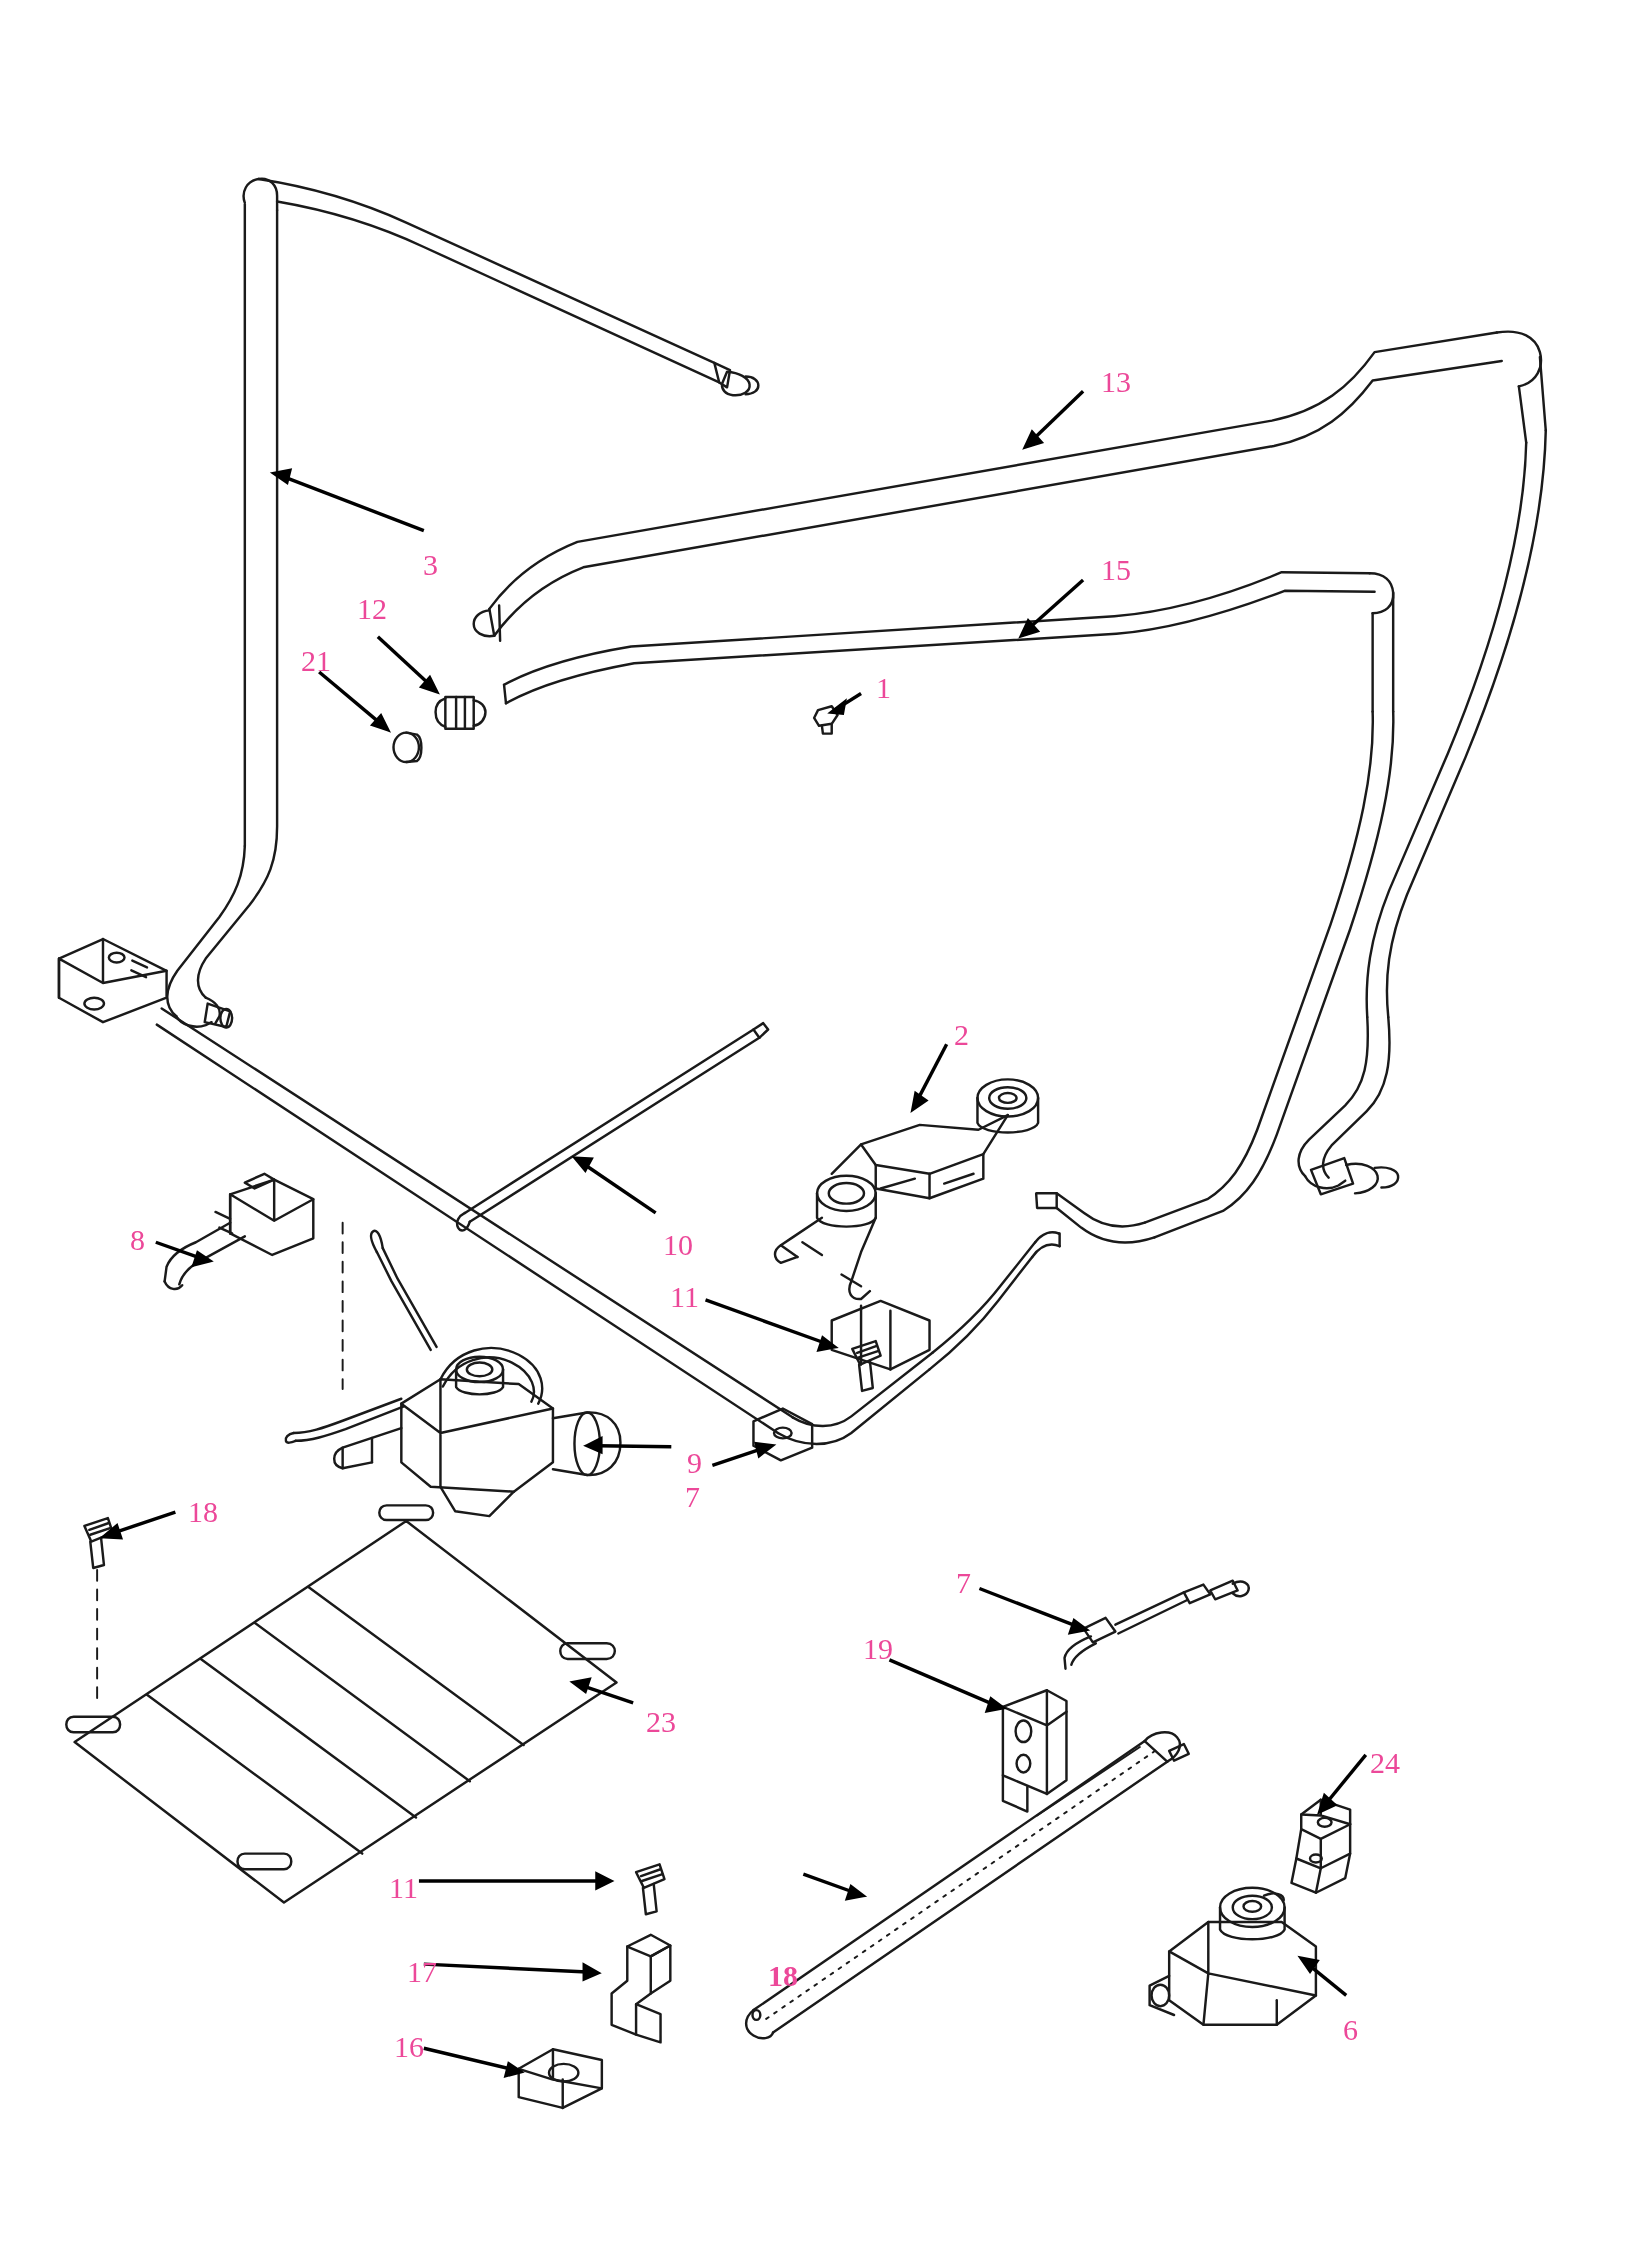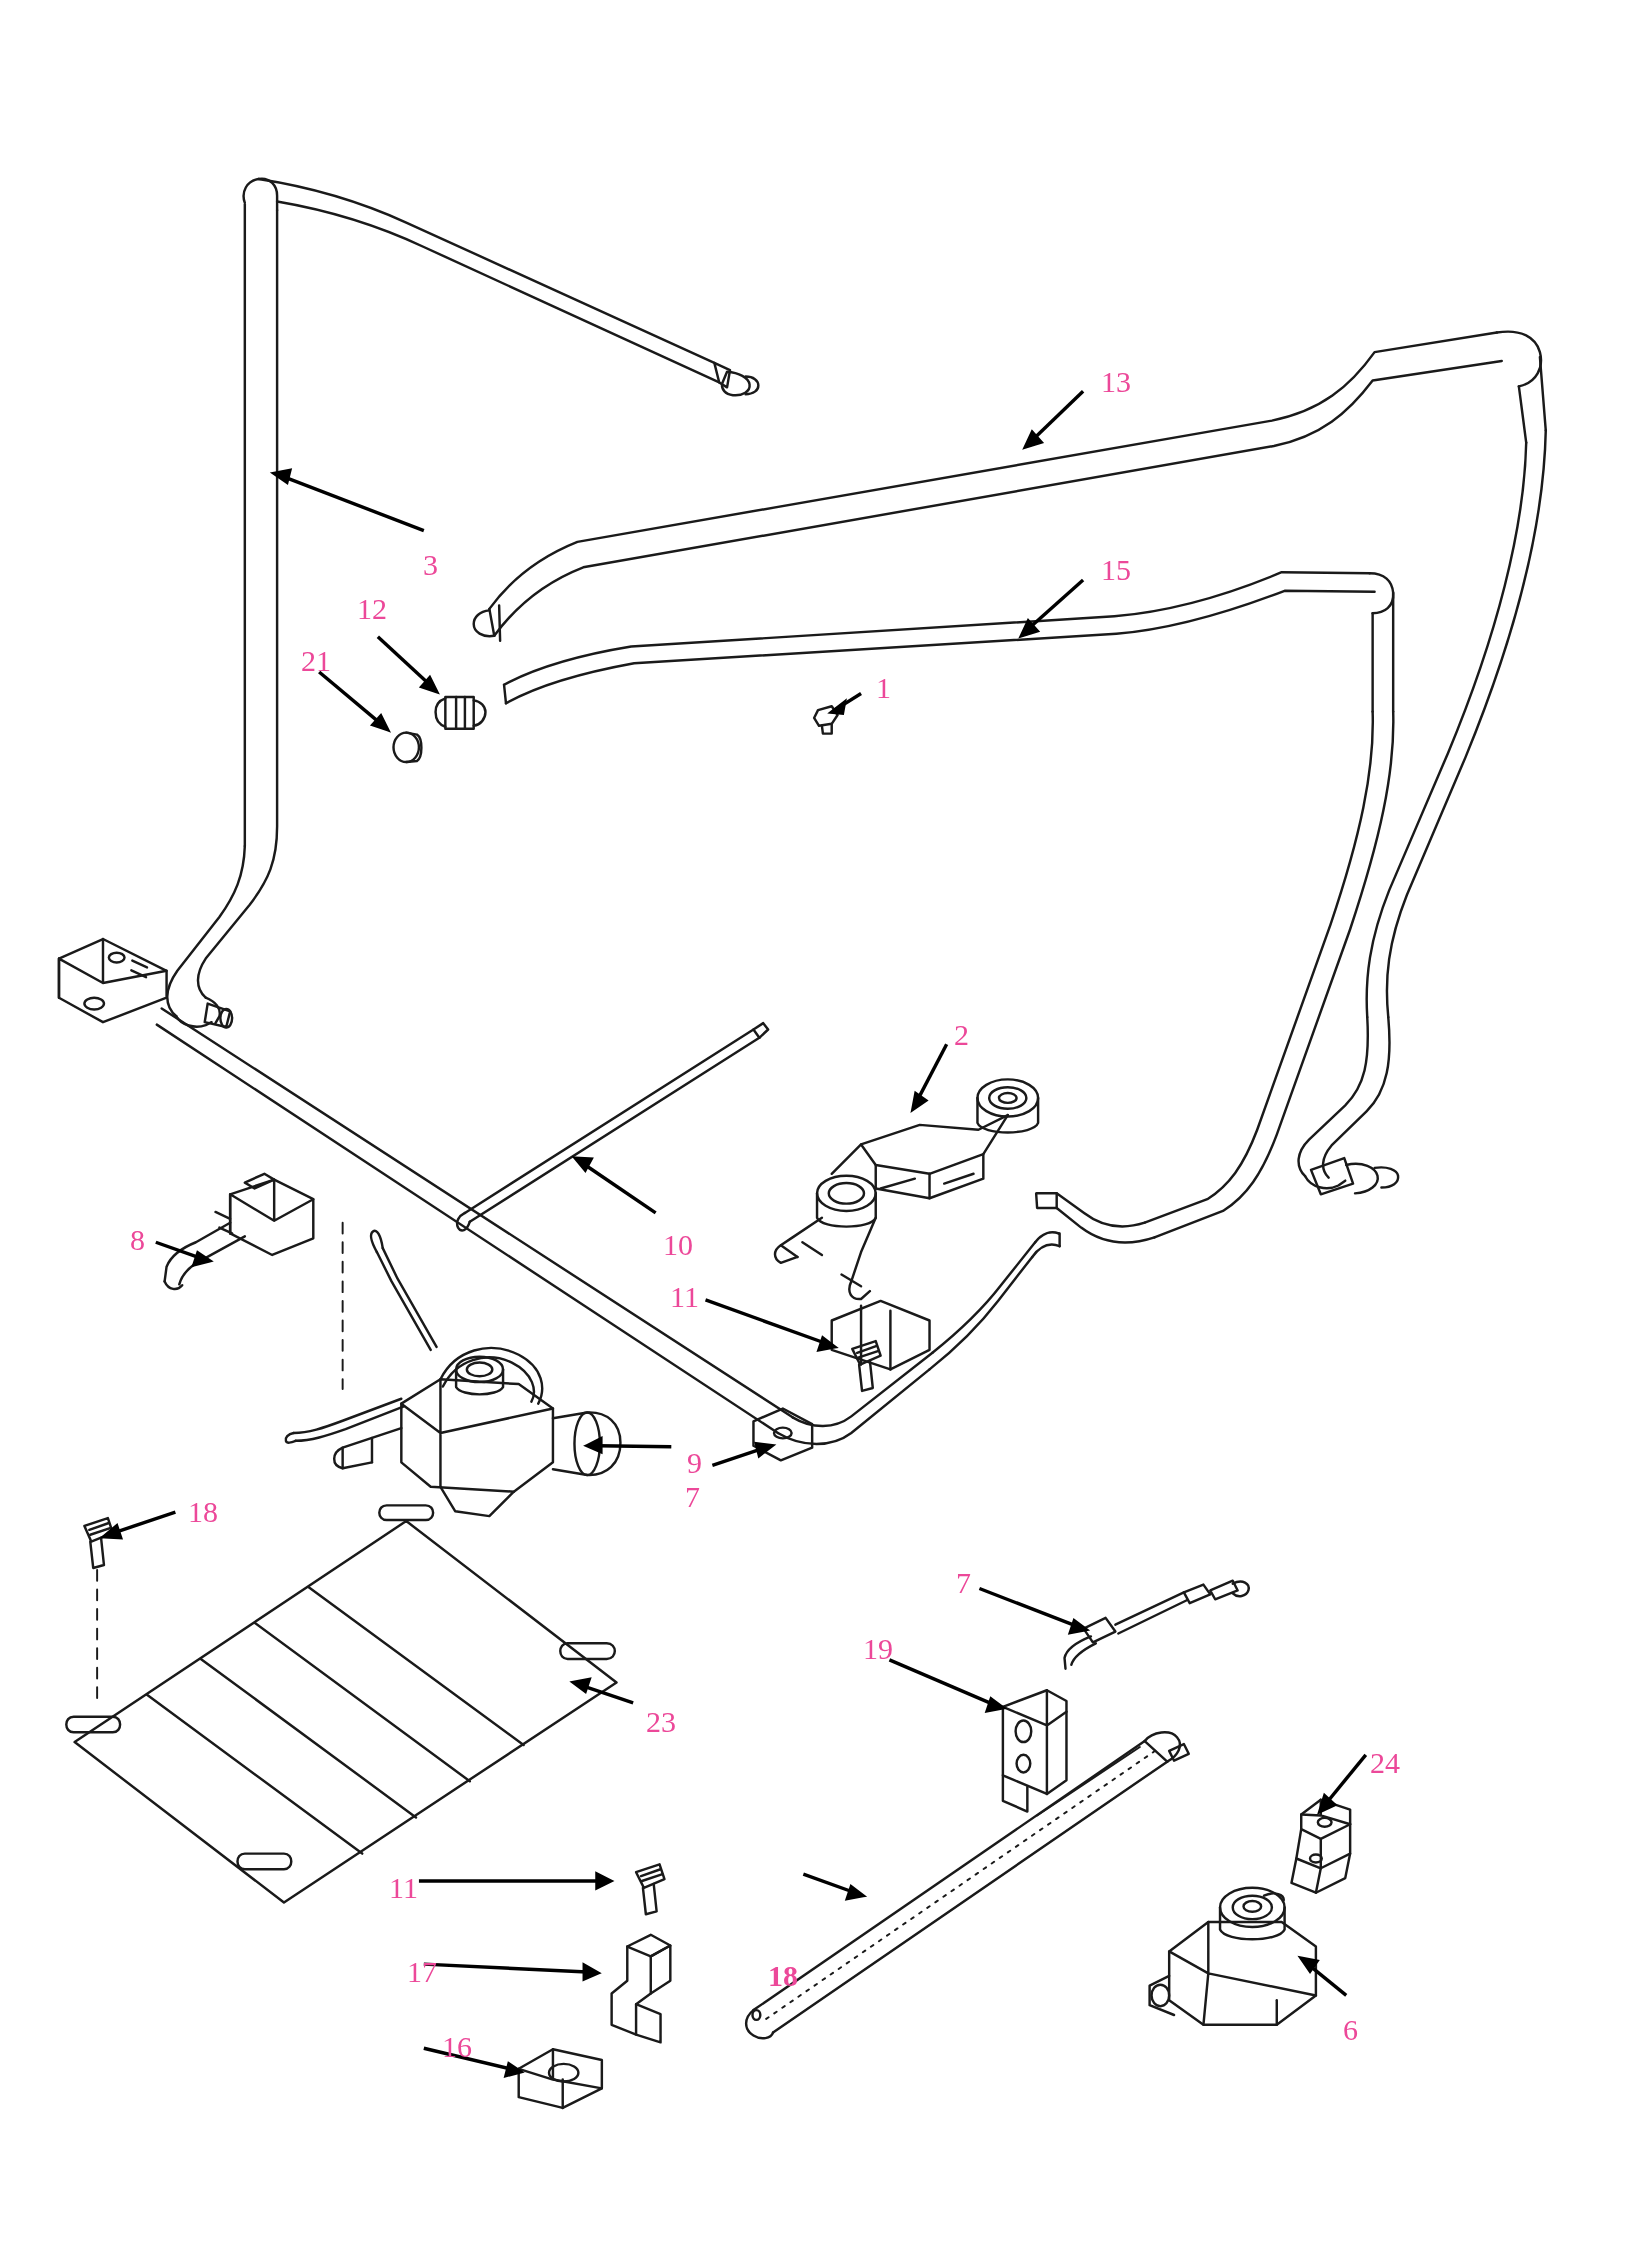--- a/index.html
+++ b/index.html
@@ -389,21 +389,21 @@
   <div class="callout" style="left:685px; top:1482px;">7</div>
   <div class="callout" style="left:130px;  top:1225px;">8</div>
   <div class="callout" style="left:687px; top:1448px;">9</div>
   <div class="callout" style="left:663px; top:1230px;">10</div>
   <div class="callout" style="left:670px; top:1282px;">11</div>
   <div class="callout" style="left:389px;  top:1873px;">11</div>
   <div class="callout" style="left:357px;  top:594px;">12</div>
   <div class="callout" style="left:1101px; top:367px;">13</div>
   <div class="callout" style="left:956px; top:1568px;">7</div>
   <div class="callout" style="left:1101px; top:555px;">15</div>
-  <div class="callout" style="left:394px;  top:2032px;margin-left:48px;">16</div>
+  <div class="callout" style="left:394px;  top:2032px;">16</div>
   <div class="callout" style="left:407px;  top:1957px;">17</div>
   <div class="callout" style="left:768px; top:1961px;font-weight:bold;">18</div>
   <div class="callout" style="left:863px; top:1634px;">19</div>
   <div class="callout" style="left:301px;  top:646px;">21</div>
   <div class="callout" style="left:188px;  top:1497px;">18</div>
   <div class="callout" style="left:646px; top:1707px;">23</div>
   <div class="callout" style="left:1370px; top:1732px;margin-top:16px;">24</div>
 
 </div>
 

